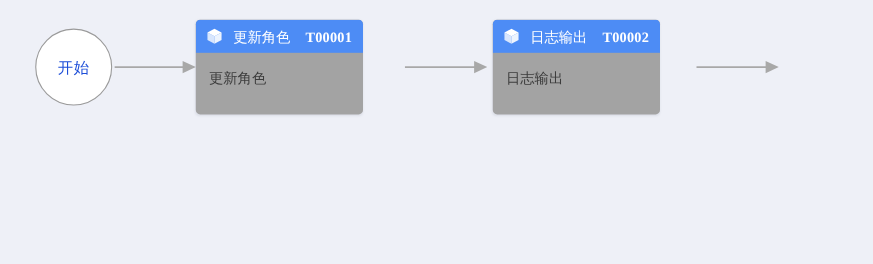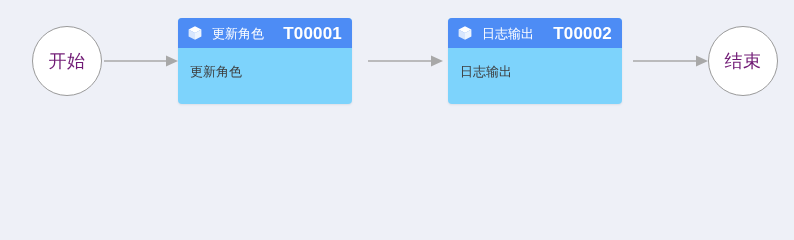--- a/index.html
+++ b/index.html
@@ -26,34 +26,34 @@
     height: 70px;
     border-radius: 50%;
     background: #ffffff;
     border: 1.5px solid #9a9a9a;
     box-sizing: border-box;
     display: flex;
     align-items: center;
     justify-content: center;
   }
   .terminal .label {
-    font-size: 18px;
-    color: #701a75;
+    font-size: 14px;
+    color: #1d4ed8;
     line-height: 1;
     letter-spacing: 0.5px;
   }
   #node-start { left: 32px; top: 26px; }
   #node-end   { left: 708px; top: 26px; }
 
   
   .card {
     position: absolute;
-    width: 174px;
+    width: 152px;
     height: 86px;
-    background: #7dd3fc;
+    background: #a3a3a3;
     border-radius: 4px;
     box-sizing: border-box;
     overflow: hidden;
     box-shadow: 0 1px 2px rgba(60, 70, 100, 0.10);
   }
   #node-task-1 { left: 178px; top: 18px; }
   #node-task-2 { left: 448px; top: 18px; }
 
   .card-header {
     height: 30px;
@@ -71,26 +71,27 @@
   }
   .card-header .title {
     font-size: 13px;
     color: #ffffff;
     margin-left: 9px;
     line-height: 1;
     white-space: nowrap;
   }
   .card-header .code {
     margin-left: auto;
-    font-size: 17px;
+    font-size: 13px;
     font-weight: bold;
     color: #ffffff;
     line-height: 1;
     white-space: nowrap;
     letter-spacing: 0.2px;
+    font-family: Liberation Serif, serif;
   }
   .card-body {
     padding: 14px 12px 0 12px;
     box-sizing: border-box;
   }
   .card-body .body-text {
     font-size: 13px;
     color: #3c3c3c;
     line-height: 1.2;
     white-space: nowrap;
@@ -159,17 +160,14 @@
         <polygon points="14.4,4.6 14.4,11.4 8,14.8 8,8" fill="#ffffff" opacity="0.9"></polygon>
       </svg>
       <span class="title">日志输出</span>
       <span class="code">T00002</span>
     </div>
     <div class="card-body">
       <span class="body-text">日志输出</span>
     </div>
   </div>
 
-  <div class="terminal" id="node-end">
-    <span class="label">结束</span>
-  </div>
 
 </div>
 
 </body></html>

